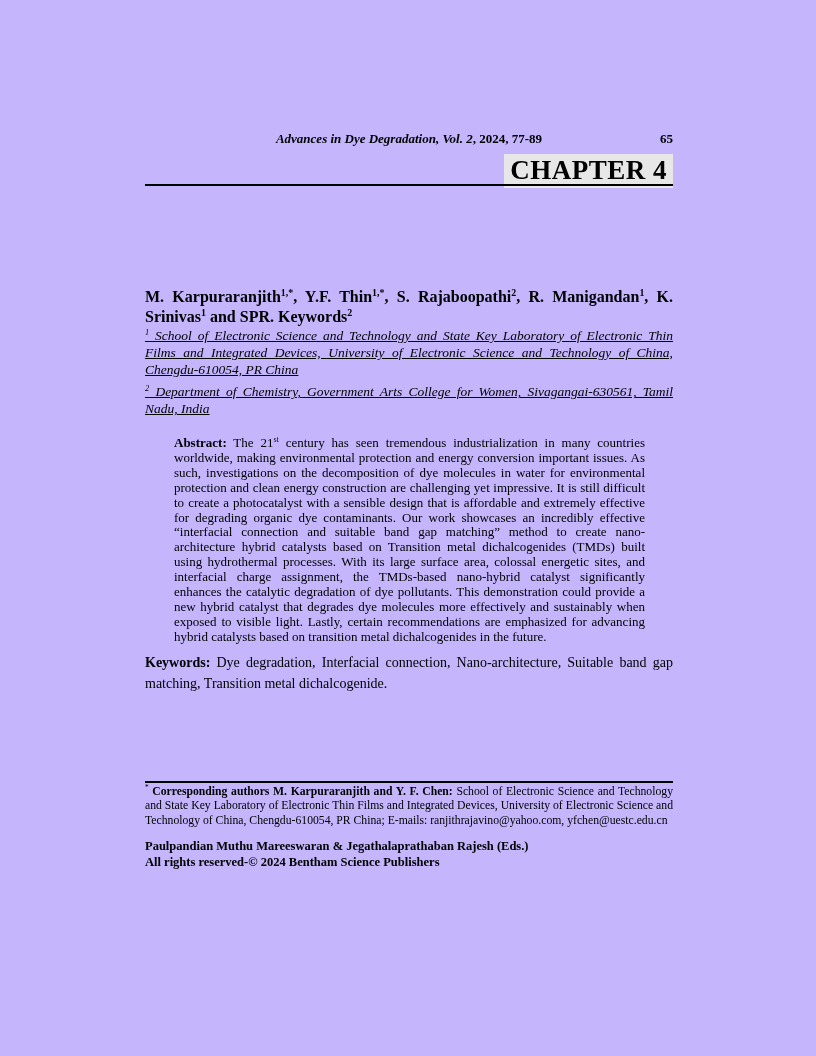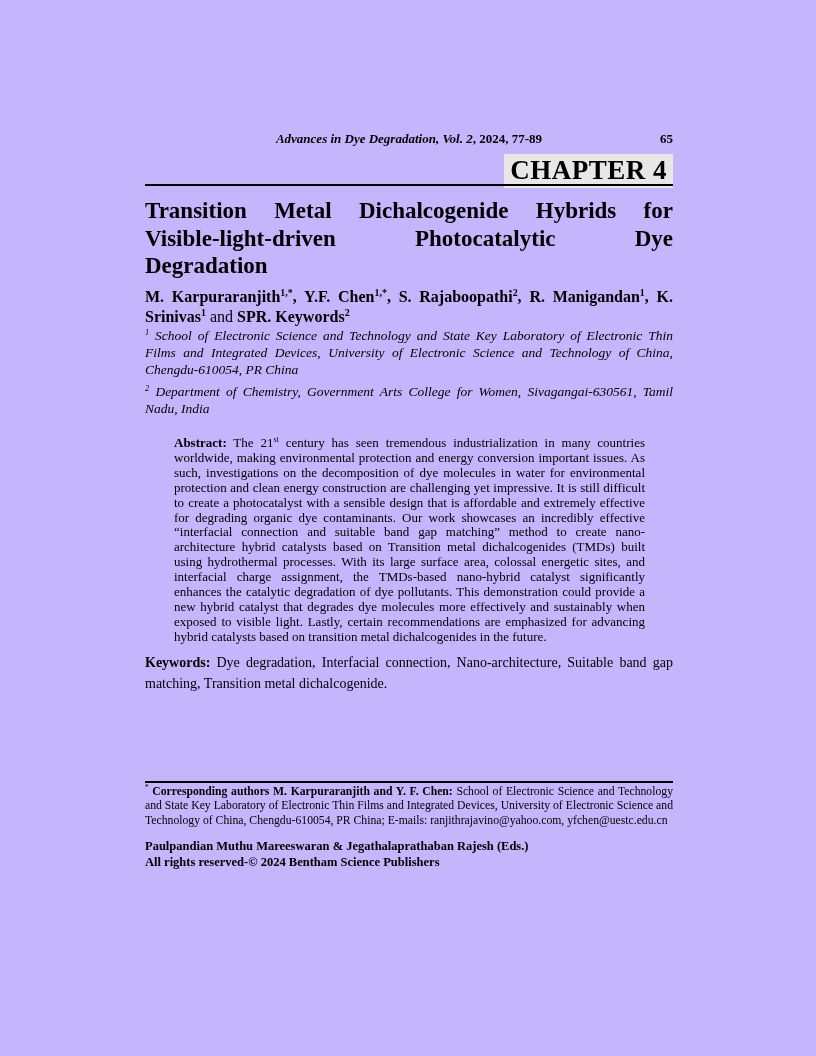--- a/index.html
+++ b/index.html
@@ -34,26 +34,26 @@
   }
   .rule-top { top: 184px; height: 2px; background: #000; }
 
   
   .title-block { top: 197px; font-size: 23px; font-weight: bold; line-height: 27.5px; }
   .jline { text-align: justify; text-align-last: justify; }
   .lline { text-align: left; }
 
   
   .authors-block { top: 287px; font-size: 16px; font-weight: bold; line-height: 20px; }
-  .authors-block .reg { font-weight: normal; margin-top: 12px; }
+  .authors-block .reg { font-weight: bold; margin-top: 12px; }
   sup.s { font-size: 62%; line-height: 0; vertical-align: super; }
 
   
   .affil-block { top: 328px; font-size: 13.5px; font-style: italic; line-height: 16.8px; }
-  .affil { text-align: justify; margin: 0 0 6px 0; }
+  .affil { text-align: justify; margin: 0 0 6px 0; text-decoration: underline; }
 
   
   .abstract-block {
     top: 436px;
     font-size: 13px;
     line-height: 14.9px;
     text-align: justify;
   }
   .abstract-inner { margin-left: 29px; margin-right: 28px; }
   .abstract-inner .lbl { font-weight: bold; }
@@ -80,28 +80,23 @@
       <span class="ital">Advances in Dye Degradation, Vol. 2</span><span>, 2024, 77-89</span>
     </div>
     <div class="page-num">65</div>
   </div>
 
   <div class="content-abs chapter-row">
     <span class="chapter-badge">CHAPTER 4</span>
   </div>
   <div class="content-abs rule-top"></div>
 
-  <div class="content-abs title-block">
-    <div class="jline">Transition Metal Dichalcogenide Hybrids for</div>
-    <div class="jline">Visible-light-driven Photocatalytic Dye</div>
-    <div class="lline">Degradation</div>
-  </div>
 
   <div class="content-abs authors-block">
-    <div class="jline"><span>M. Karpuraranjith</span><sup class="s">1,*</sup><span>, </span><span>Y.F. Chen</span><sup class="s">1,*</sup><span>, </span><span>S. Rajaboopathi</span><sup class="s">2</sup><span>, </span><span>R. Manigandan</span><sup class="s">1</sup><span>, </span><span>K.</span></div>
+    <div class="jline"><span>M. Karpuraranjith</span><sup class="s">1,*</sup><span>, </span><span>Y.F. Thin</span><sup class="s">1,*</sup><span>, </span><span>S. Rajaboopathi</span><sup class="s">2</sup><span>, </span><span>R. Manigandan</span><sup class="s">1</sup><span>, </span><span>K.</span></div>
     <div class="lline"><span>Srinivas</span><sup class="s">1</sup><span class="reg"> and </span><span>SPR. Keywords</span><sup class="s">2</sup></div>
   </div>
 
   <div class="content-abs affil-block">
     <p class="affil"><sup class="s">1</sup><span> School of Electronic Science and Technology and State Key Laboratory of Electronic Thin Films and Integrated Devices, University of Electronic Science and Technology of China, Chengdu-610054, PR China</span></p>
     <p class="affil"><sup class="s">2</sup><span> Department of Chemistry, Government Arts College for Women, Sivagangai-630561, Tamil Nadu, India</span></p>
   </div>
 
   <div class="content-abs abstract-block">
     <div class="abstract-inner">

